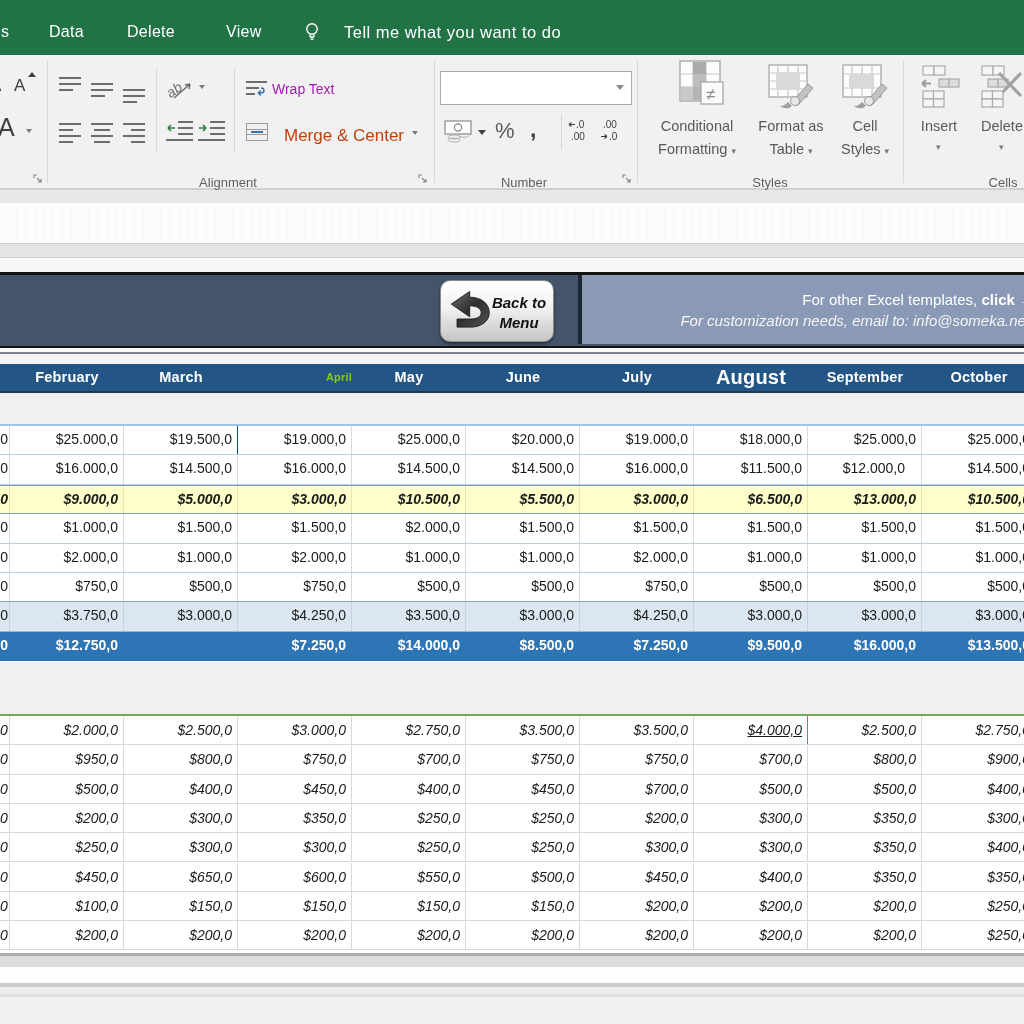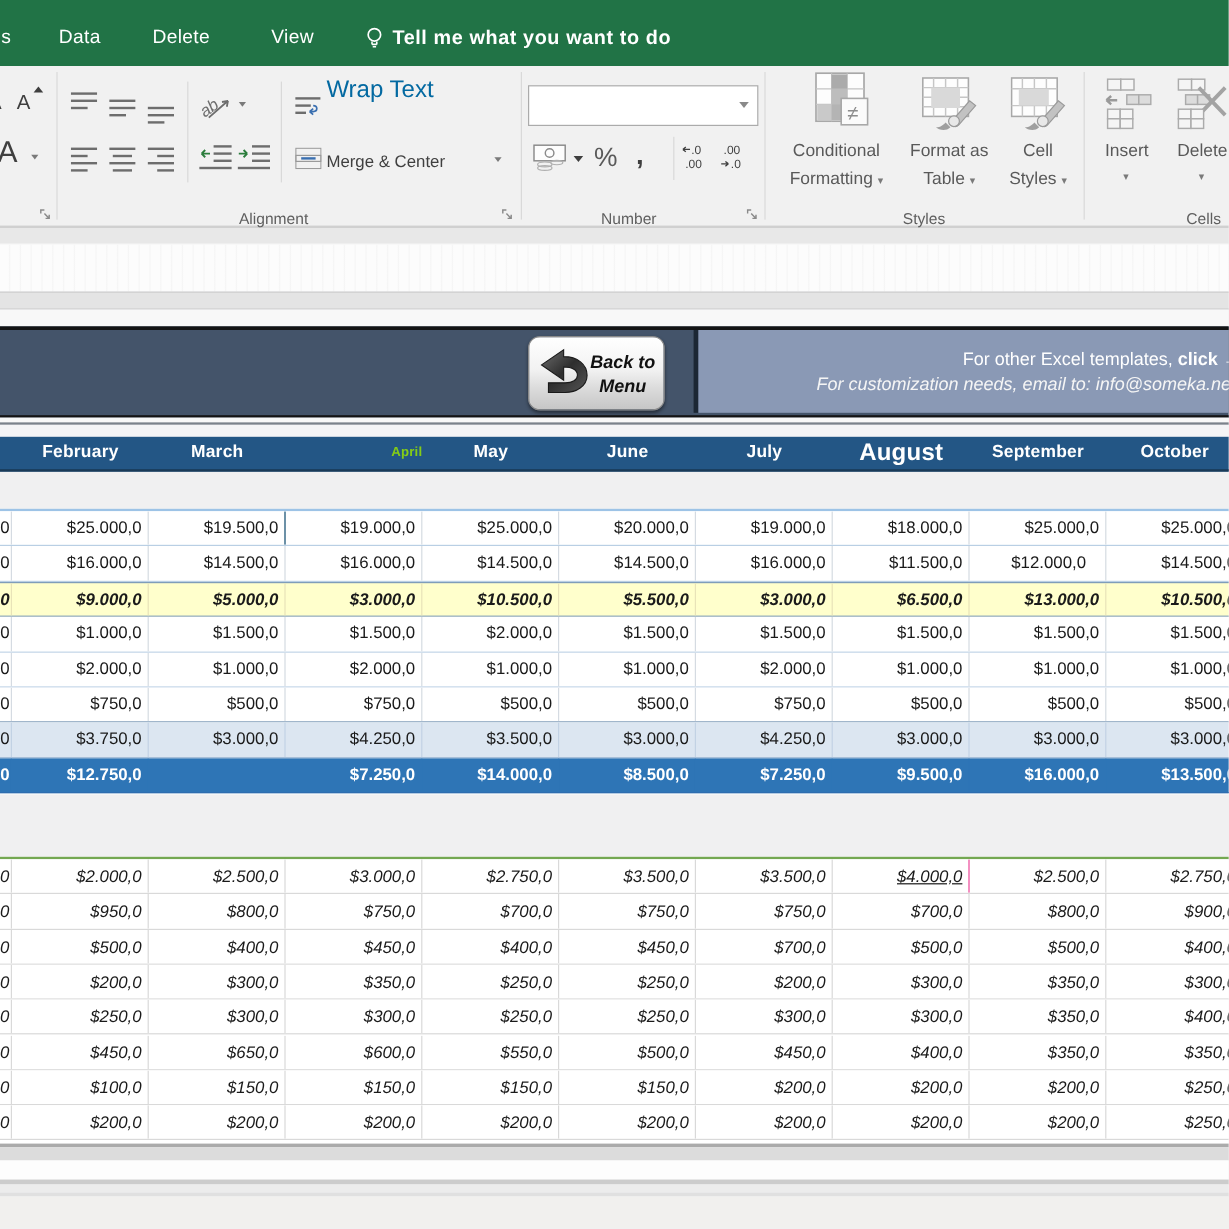--- a/index.html
+++ b/index.html
@@ -11,21 +11,21 @@
 
 <div class="abs" style="left:0;top:0;width:1024px;height:55px;background:#217346;"></div>
 <div class="abs" style="left:1px;top:23px;color:#fff;font-size:16px;letter-spacing:0.3px;">s</div>
 <div class="abs" style="left:49px;top:23px;color:#fff;font-size:16px;letter-spacing:0.3px;">Data</div>
 <div class="abs" style="left:127px;top:23px;color:#fff;font-size:16px;letter-spacing:0.3px;">Delete</div>
 <div class="abs" style="left:226px;top:23px;color:#fff;font-size:16px;letter-spacing:0.3px;">View</div>
 <svg class="abs" style="left:303px;top:21px;" width="18" height="22" viewBox="0 0 18 22">
 <circle cx="9" cy="8" r="5.2" fill="none" stroke="#fff" stroke-width="1.4"></circle>
 <path d="M7,13.5 L7,16 M11,13.5 L11,16 M7,16 L11,16 M7.6,18 L10.4,18" stroke="#fff" stroke-width="1.3" fill="none"></path>
 </svg>
-<div class="abs" style="left:327px;top:23px;color:#fff;font-size:16.5px;letter-spacing:0.5px;font-weight:bold;">Tell me what you want to do</div>
+<div class="abs" style="left:344px;top:23px;color:#fff;font-size:16.5px;letter-spacing:0.5px;">Tell me what you want to do</div>
 <div class="abs" style="left:0;top:55px;width:1024px;height:135px;background:#f1f1f1;border-bottom:2px solid #d0d0d0;box-sizing:border-box;"></div>
 <div class="abs" style="left:47px;top:60px;width:1px;height:123px;background:#d9d9d9;"></div>
 <div class="abs" style="left:156px;top:68px;width:1px;height:84px;background:#d9d9d9;"></div>
 <div class="abs" style="left:234px;top:68px;width:1px;height:84px;background:#d9d9d9;"></div>
 <div class="abs" style="left:434px;top:60px;width:1px;height:123px;background:#d9d9d9;"></div>
 <div class="abs" style="left:561px;top:114px;width:1px;height:36px;background:#d9d9d9;"></div>
 <div class="abs" style="left:637px;top:60px;width:1px;height:123px;background:#d9d9d9;"></div>
 <div class="abs" style="left:903px;top:60px;width:1px;height:123px;background:#d9d9d9;"></div>
 <div class="abs" style="left:168px;top:175px;width:120px;text-align:center;font-size:13px;color:#5f5f5f;">Alignment</div>
 <div class="abs" style="left:464px;top:175px;width:120px;text-align:center;font-size:13px;color:#5f5f5f;">Number</div>
@@ -96,27 +96,27 @@
 <rect x="12" y="13" width="15" height="2" fill="#6d6d6d"></rect>
     <rect x="0" y="19" width="27" height="2" fill="#6d6d6d"></rect>
 <path d="M1,8 L8,8 M8,8 L5,5 M8,8 L5,11" stroke="#2b7d3c" stroke-width="1.6" fill="none"></path>
 </svg>
 <svg class="abs" style="left:246px;top:80px;" width="22" height="18" viewBox="0 0 22 18">
 <rect x="0" y="1" width="21" height="2" fill="#6d6d6d"></rect>
 <rect x="0" y="7" width="13" height="2" fill="#6d6d6d"></rect>
 <rect x="0" y="13" width="9" height="2" fill="#6d6d6d"></rect>
 <path d="M15,8 C19,8 19,13 15,13 L12,13 M12,13 L15,10.5 M12,13 L15,15.5" stroke="#3a6fb0" stroke-width="1.4" fill="none"></path>
 </svg>
-<div class="abs" style="left:272px;top:64px;font-size:20px;color:#0369a1;">Wrap Text</div>
+<div class="abs" style="left:272px;top:81px;font-size:14px;color:#a21caf;">Wrap Text</div>
 <svg class="abs" style="left:246px;top:123px;" width="22" height="18" viewBox="0 0 22 18">
 <rect x="0.5" y="0.5" width="21" height="17" fill="none" stroke="#9a9a9a"></rect>
 <rect x="0.5" y="6.5" width="21" height="5" fill="none" stroke="#9a9a9a"></rect>
 <rect x="5" y="8" width="12" height="2" fill="#3a6fb0"></rect>
 </svg>
-<div class="abs" style="left:272px;top:126px;font-size:14px;color:#404040;">Merge &amp; Center</div>
+<div class="abs" style="left:284px;top:126px;font-size:17px;color:#c2410c;">Merge &amp; Center</div>
 <div class="abs" style="left:412px;top:131px;width:0;height:0;border-left:3.5px solid transparent;border-right:3.5px solid transparent;border-top:4.5px solid #7a7a7a;"></div>
 <div class="abs" style="left:440px;top:71px;width:192px;height:34px;background:#fff;border:1px solid #ababab;box-sizing:border-box;"></div>
 <div class="abs" style="left:616px;top:85px;width:0;height:0;border-left:4px solid transparent;border-right:4px solid transparent;border-top:5px solid #8a8a8a;"></div>
 <svg class="abs" style="left:444px;top:120px;" width="30" height="24" viewBox="0 0 30 24">
 <rect x="1" y="1" width="26" height="13" fill="#fdfdfd" stroke="#8a8a8a" stroke-width="1.2"></rect>
 <circle cx="14" cy="7.5" r="3.6" fill="none" stroke="#8a8a8a" stroke-width="1.2"></circle>
 <ellipse cx="10" cy="17" rx="6" ry="2" fill="none" stroke="#b0b0b0" stroke-width="1"></ellipse>
 <ellipse cx="10" cy="20" rx="6" ry="2" fill="none" stroke="#b0b0b0" stroke-width="1"></ellipse>
 <ellipse cx="20" cy="15.5" rx="5" ry="1.8" fill="none" stroke="#b0b0b0" stroke-width="1"></ellipse>
 </svg>

